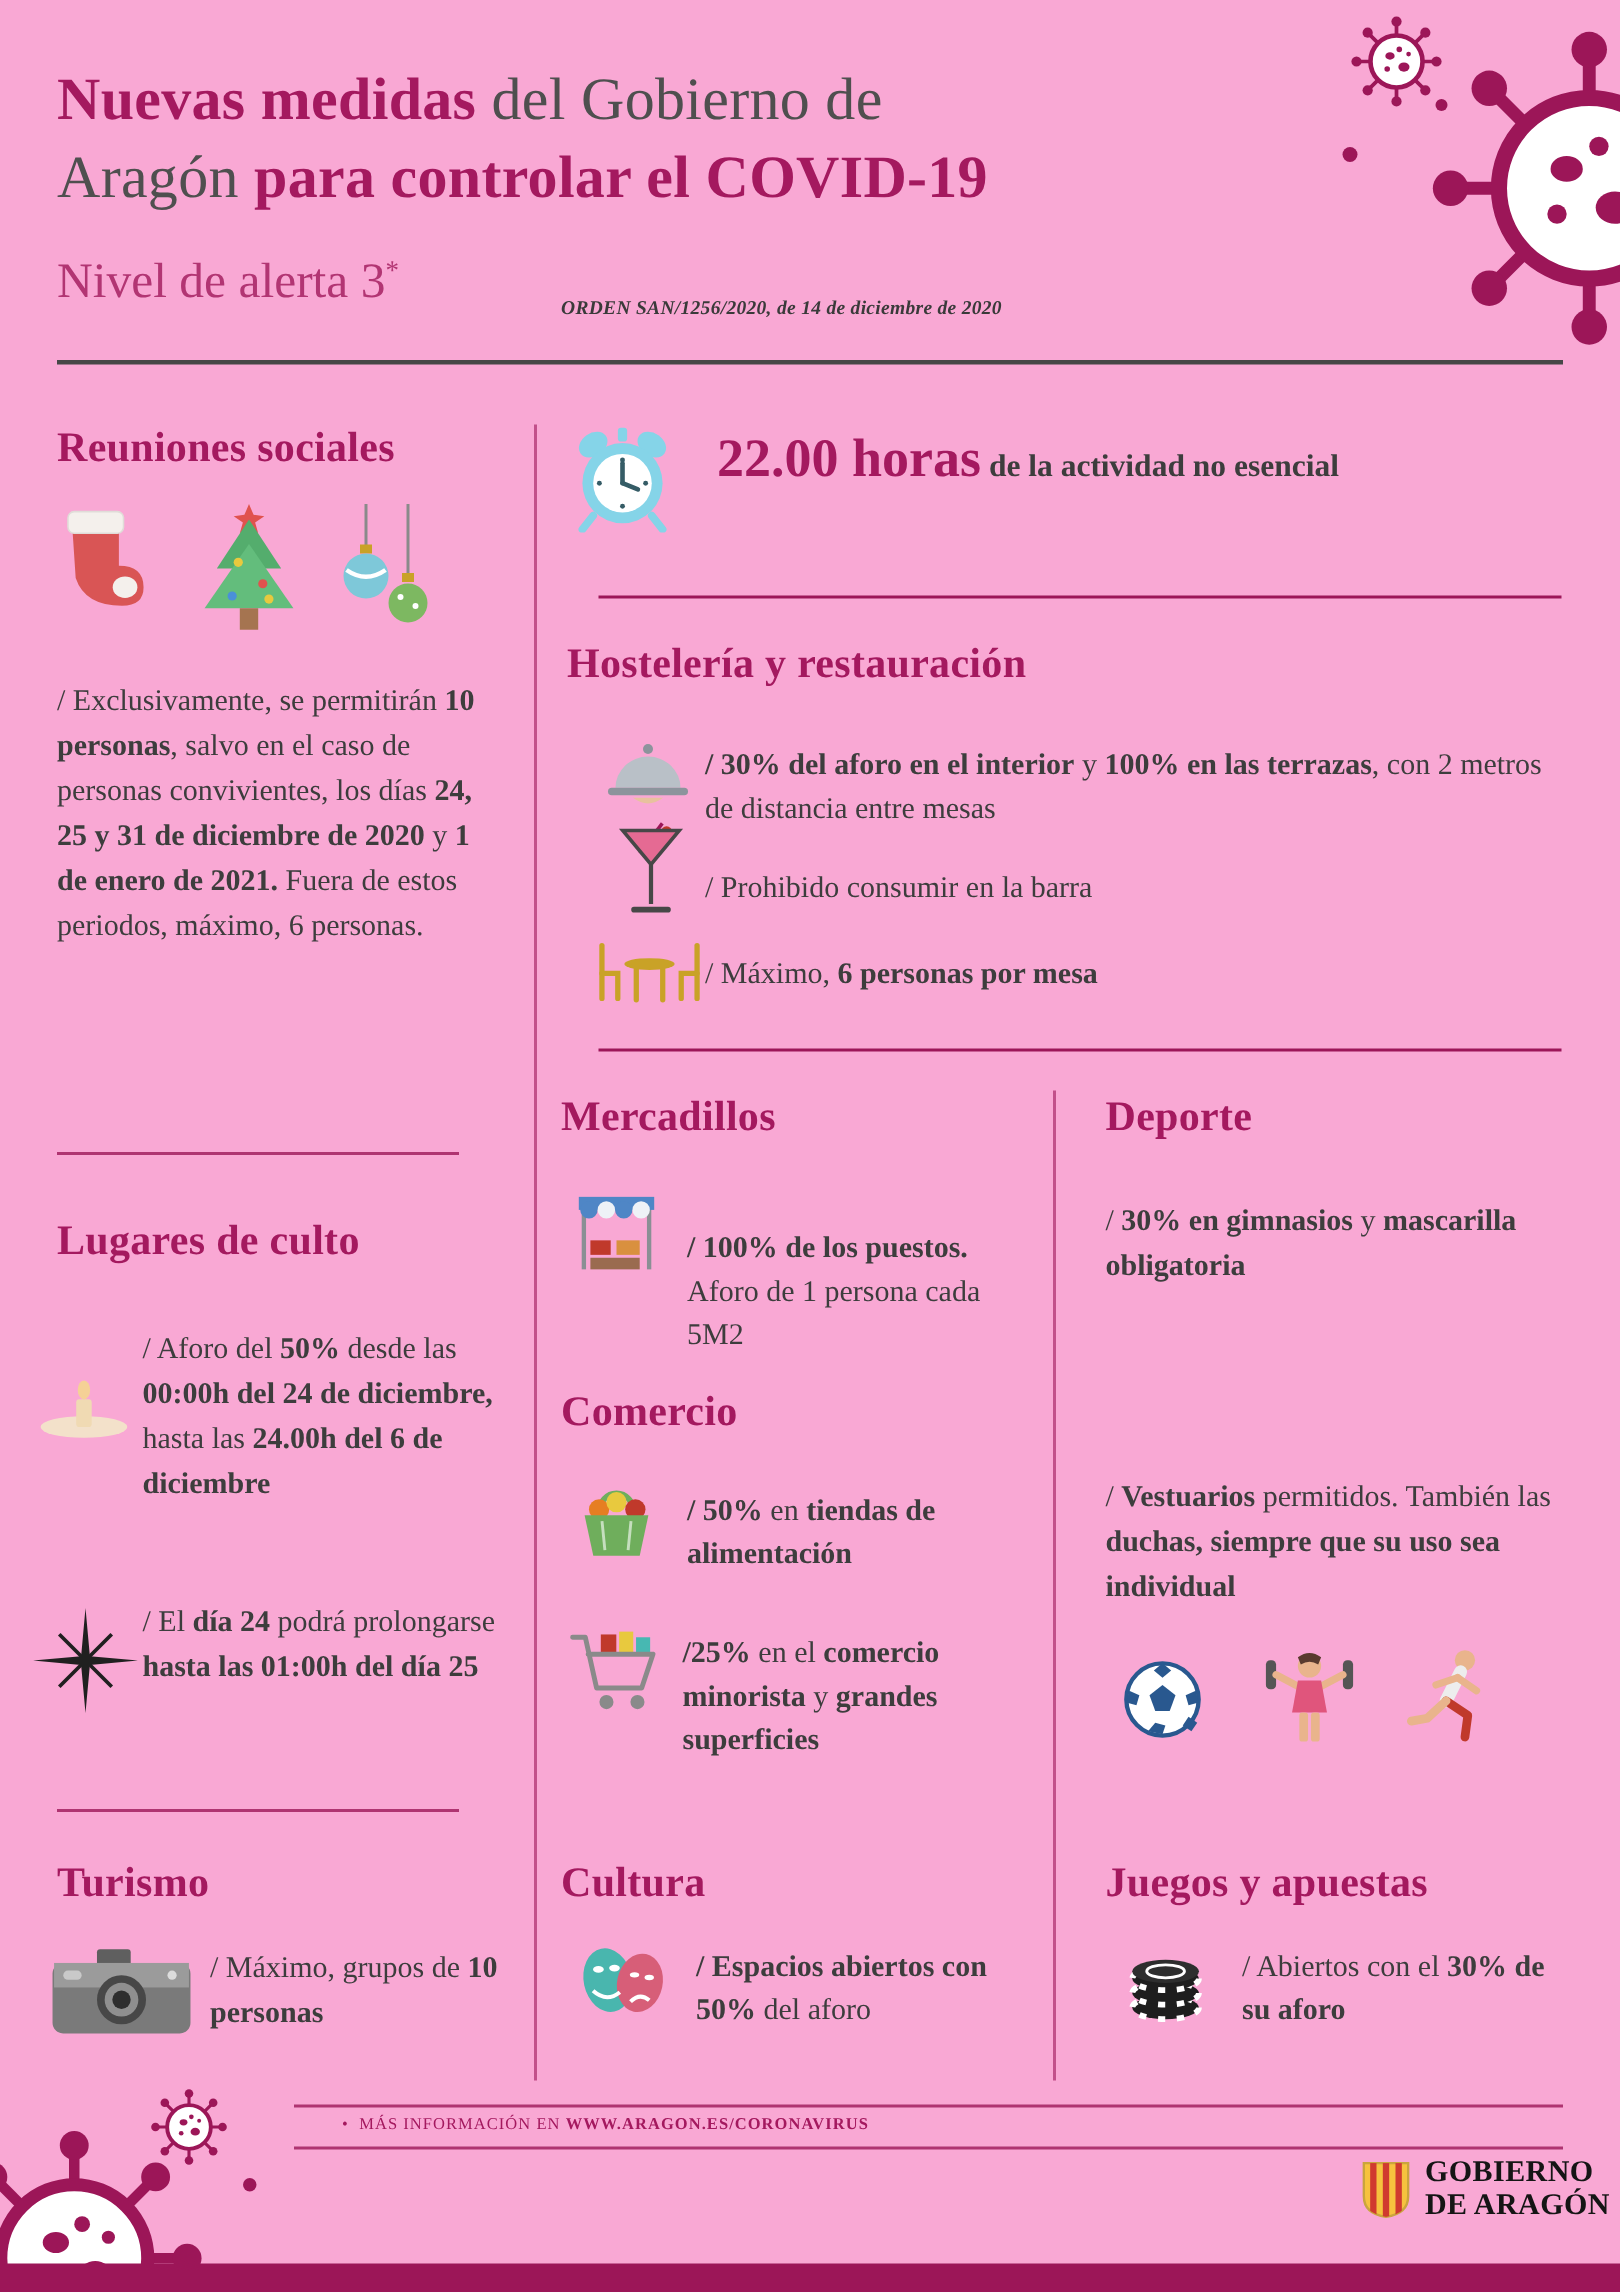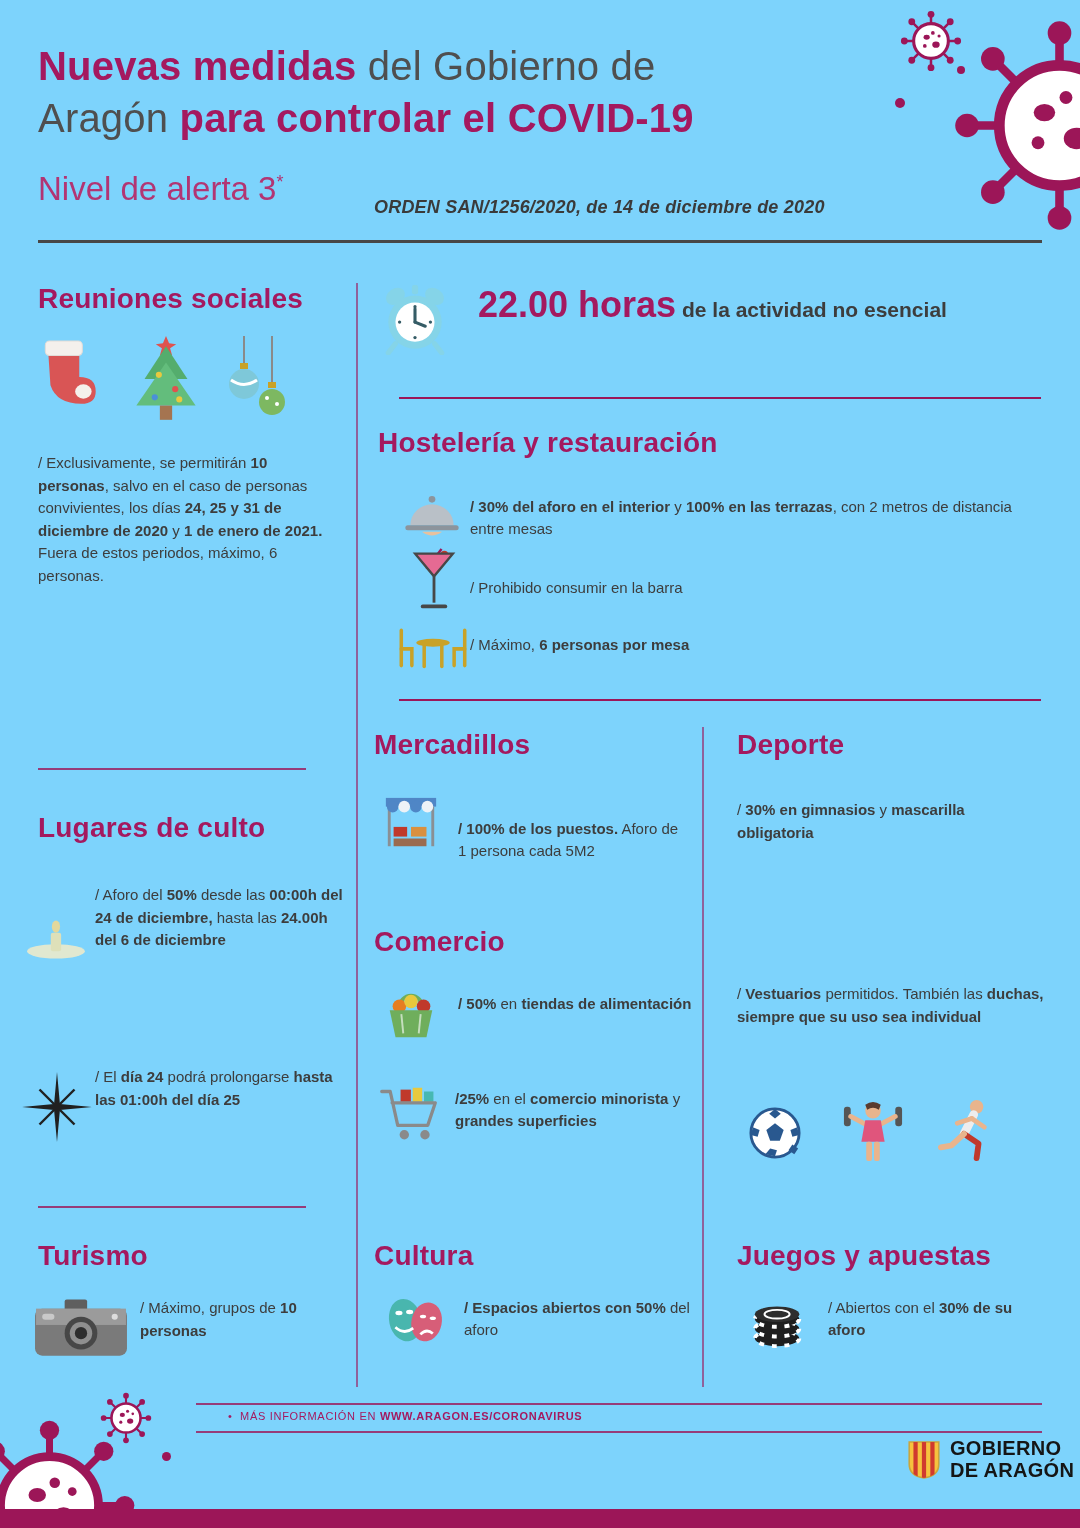--- a/index.html
+++ b/index.html
@@ -1,29 +1,29 @@
 <!DOCTYPE html>
 <html><head>
 <meta charset="utf-8">
 <style>
   * { margin:0; padding:0; box-sizing:border-box; }
   html,body { background:#ffffff; }
-  .page { position:relative; width:1080px; height:1528px; background:#7dd3fc;
-          font-family:Liberation Sans, sans-serif; color:#3d3d3d; overflow:hidden; }
+  .page { position:relative; width:1080px; height:1528px; background:#f9a8d4;
+          font-family:Liberation Serif, serif; color:#3d3d3d; overflow:hidden; }
   .abs { position:absolute; }
   .b { font-weight:700; }
   .m { color:#a4195f; }
 
   .title { font-size:40px; line-height:1.3; color:#4f4f4f; font-weight:400; letter-spacing:.2px; }
   .alert  { font-size:33px; color:#b23573; font-weight:400; }
   .alert sup { font-size:18px; }
-  .order  { font-size:18px; font-style:italic; font-weight:700; color:#3a3a3a; letter-spacing:.2px; }
+  .order  { font-size:13px; font-style:italic; font-weight:700; color:#3a3a3a; letter-spacing:.2px; }
 
   .sec-title { font-size:28px; font-weight:700; color:#a4195f; letter-spacing:.2px; }
-  .txt  { font-size:15px; line-height:1.5; color:#3d3d3d; }
+  .txt  { font-size:20px; line-height:1.5; color:#3d3d3d; }
   .hr-dark { background:#474747; height:3px; }
   .hr-mag  { background:#9c1658; height:2px; }
   .hr-thin { background:rgba(156,22,88,.8); height:2px; }
   .vr      { background:rgba(156,22,88,.6); width:2px; }
 
   .close-l1 { font-size:23px; font-weight:700; color:#3d3d3d; margin-bottom:2px; }
   .close-time { font-size:36px; font-weight:700; color:#a4195f; }
   .close-rest { font-size:21px; font-weight:700; color:#3d3d3d; }
 
   .footer-info { font-size:11px; color:#a4195f; letter-spacing:.7px; }

